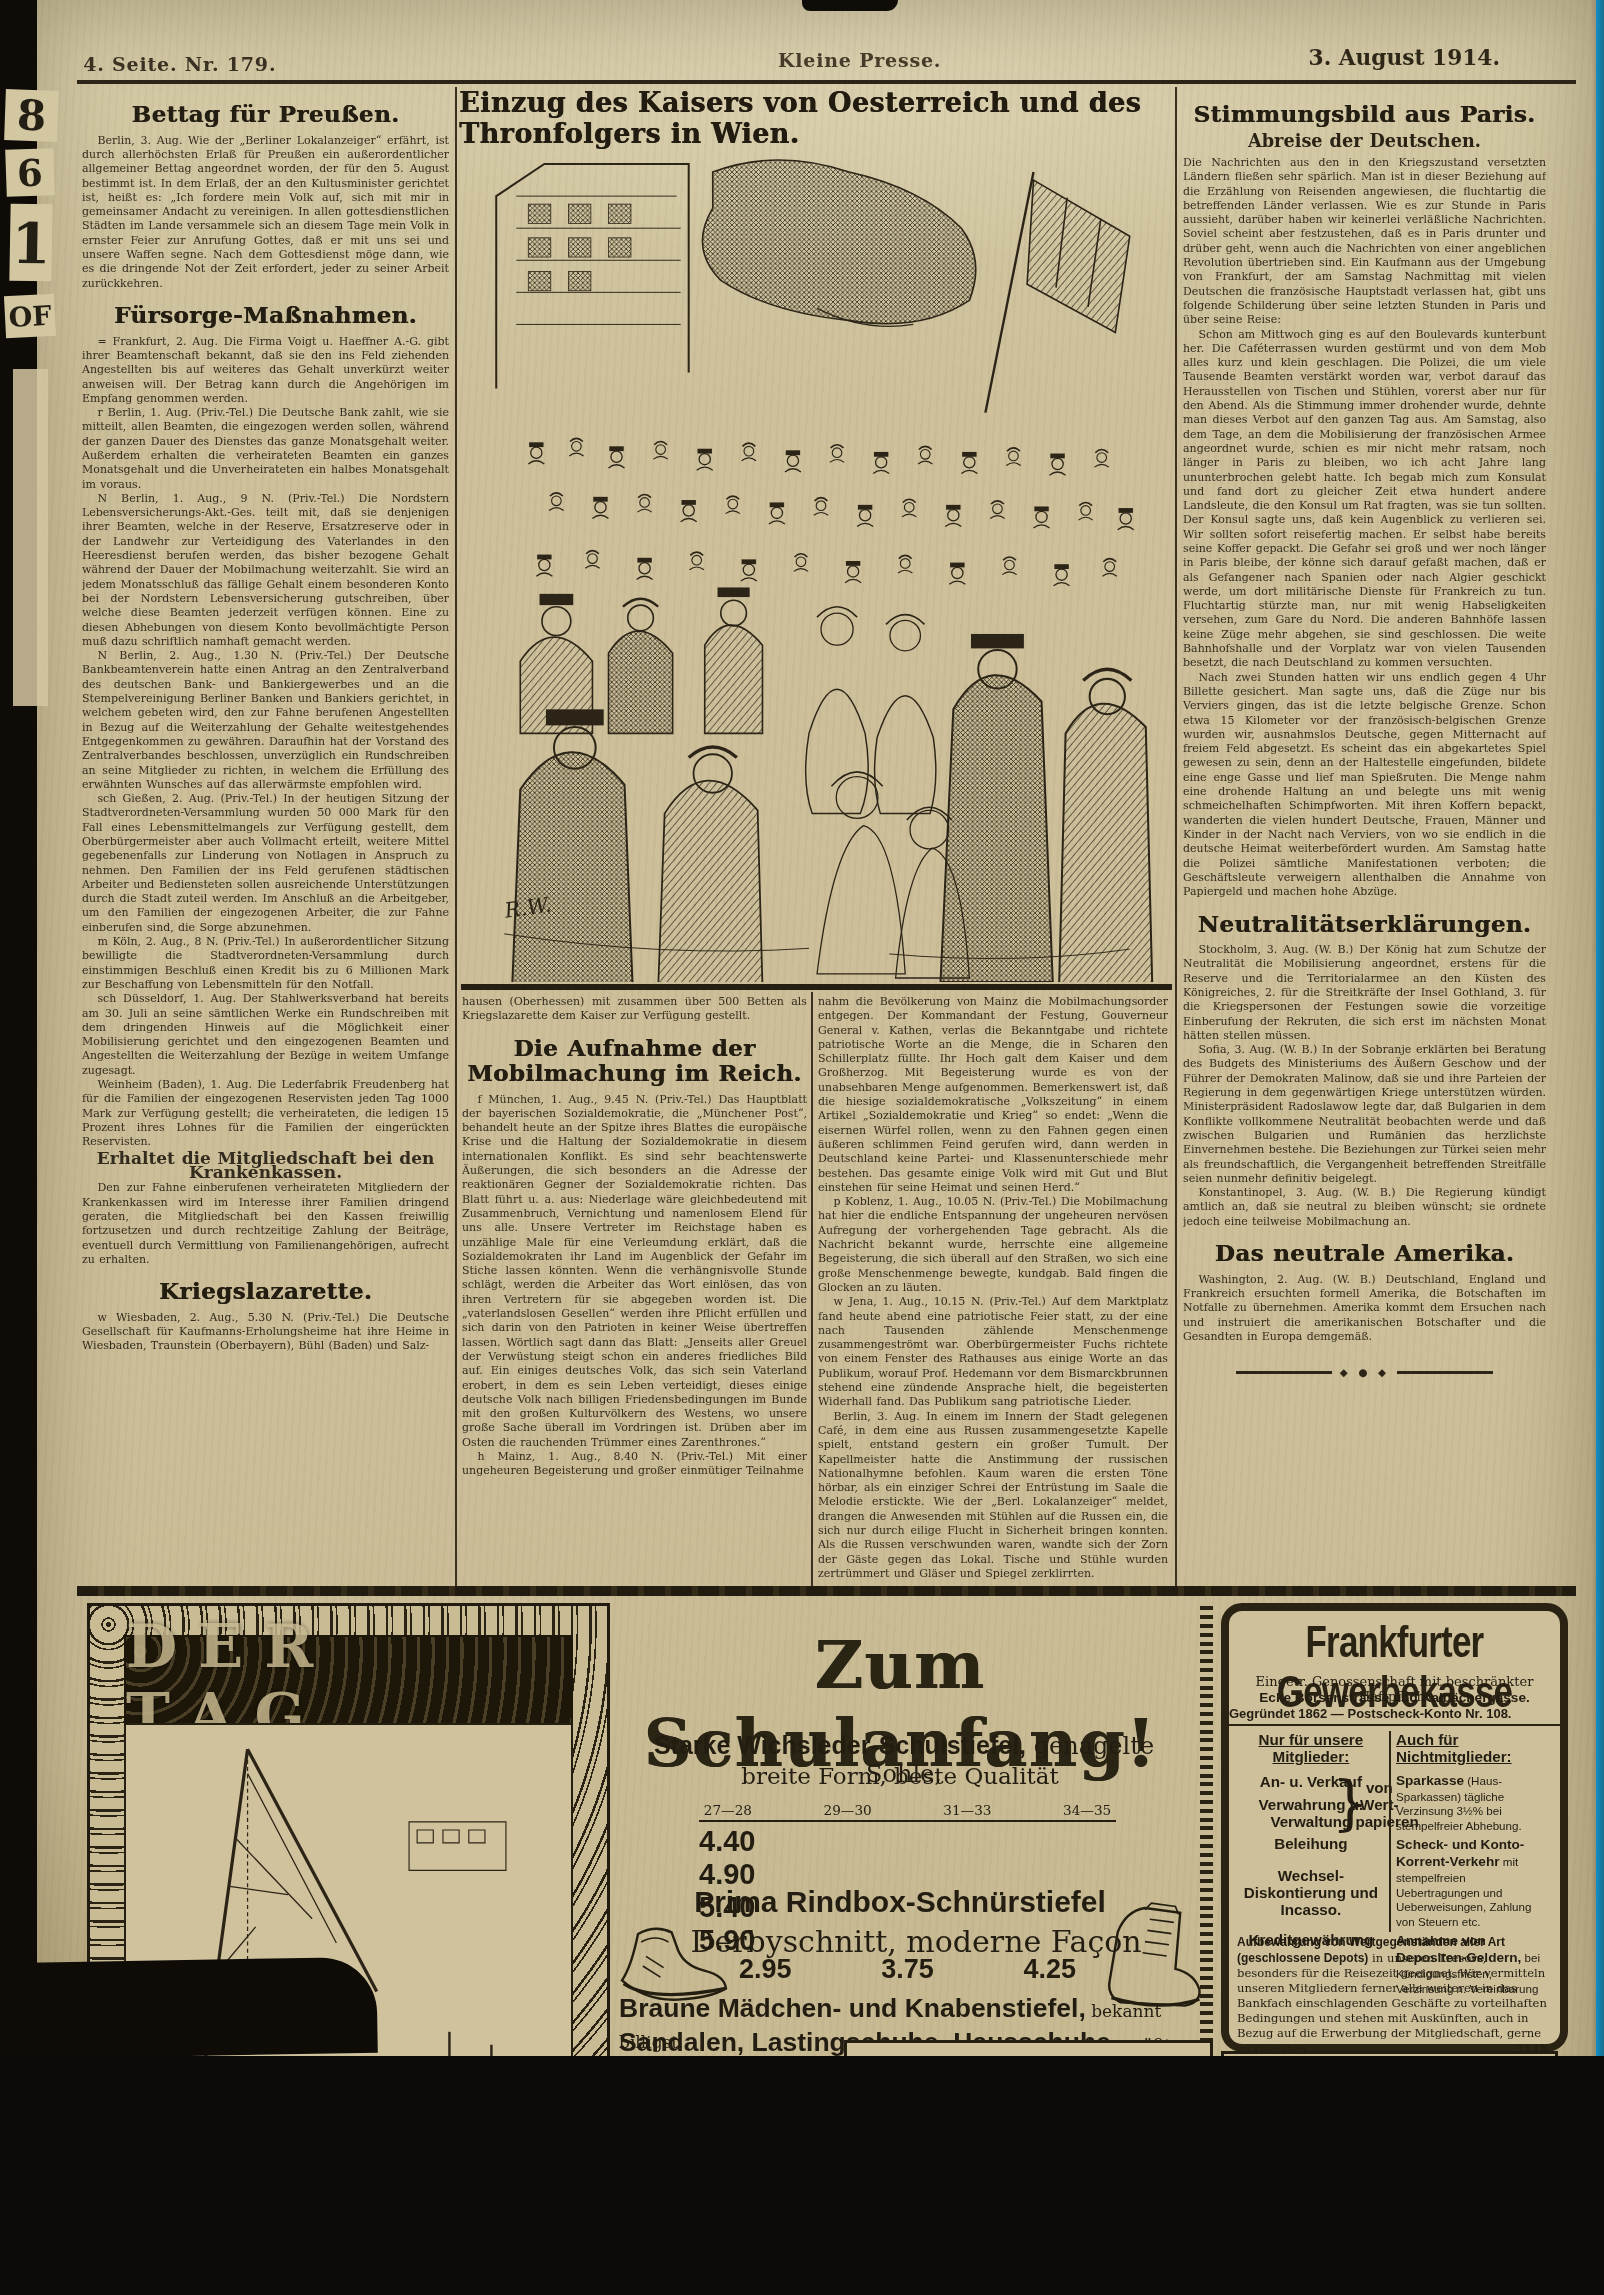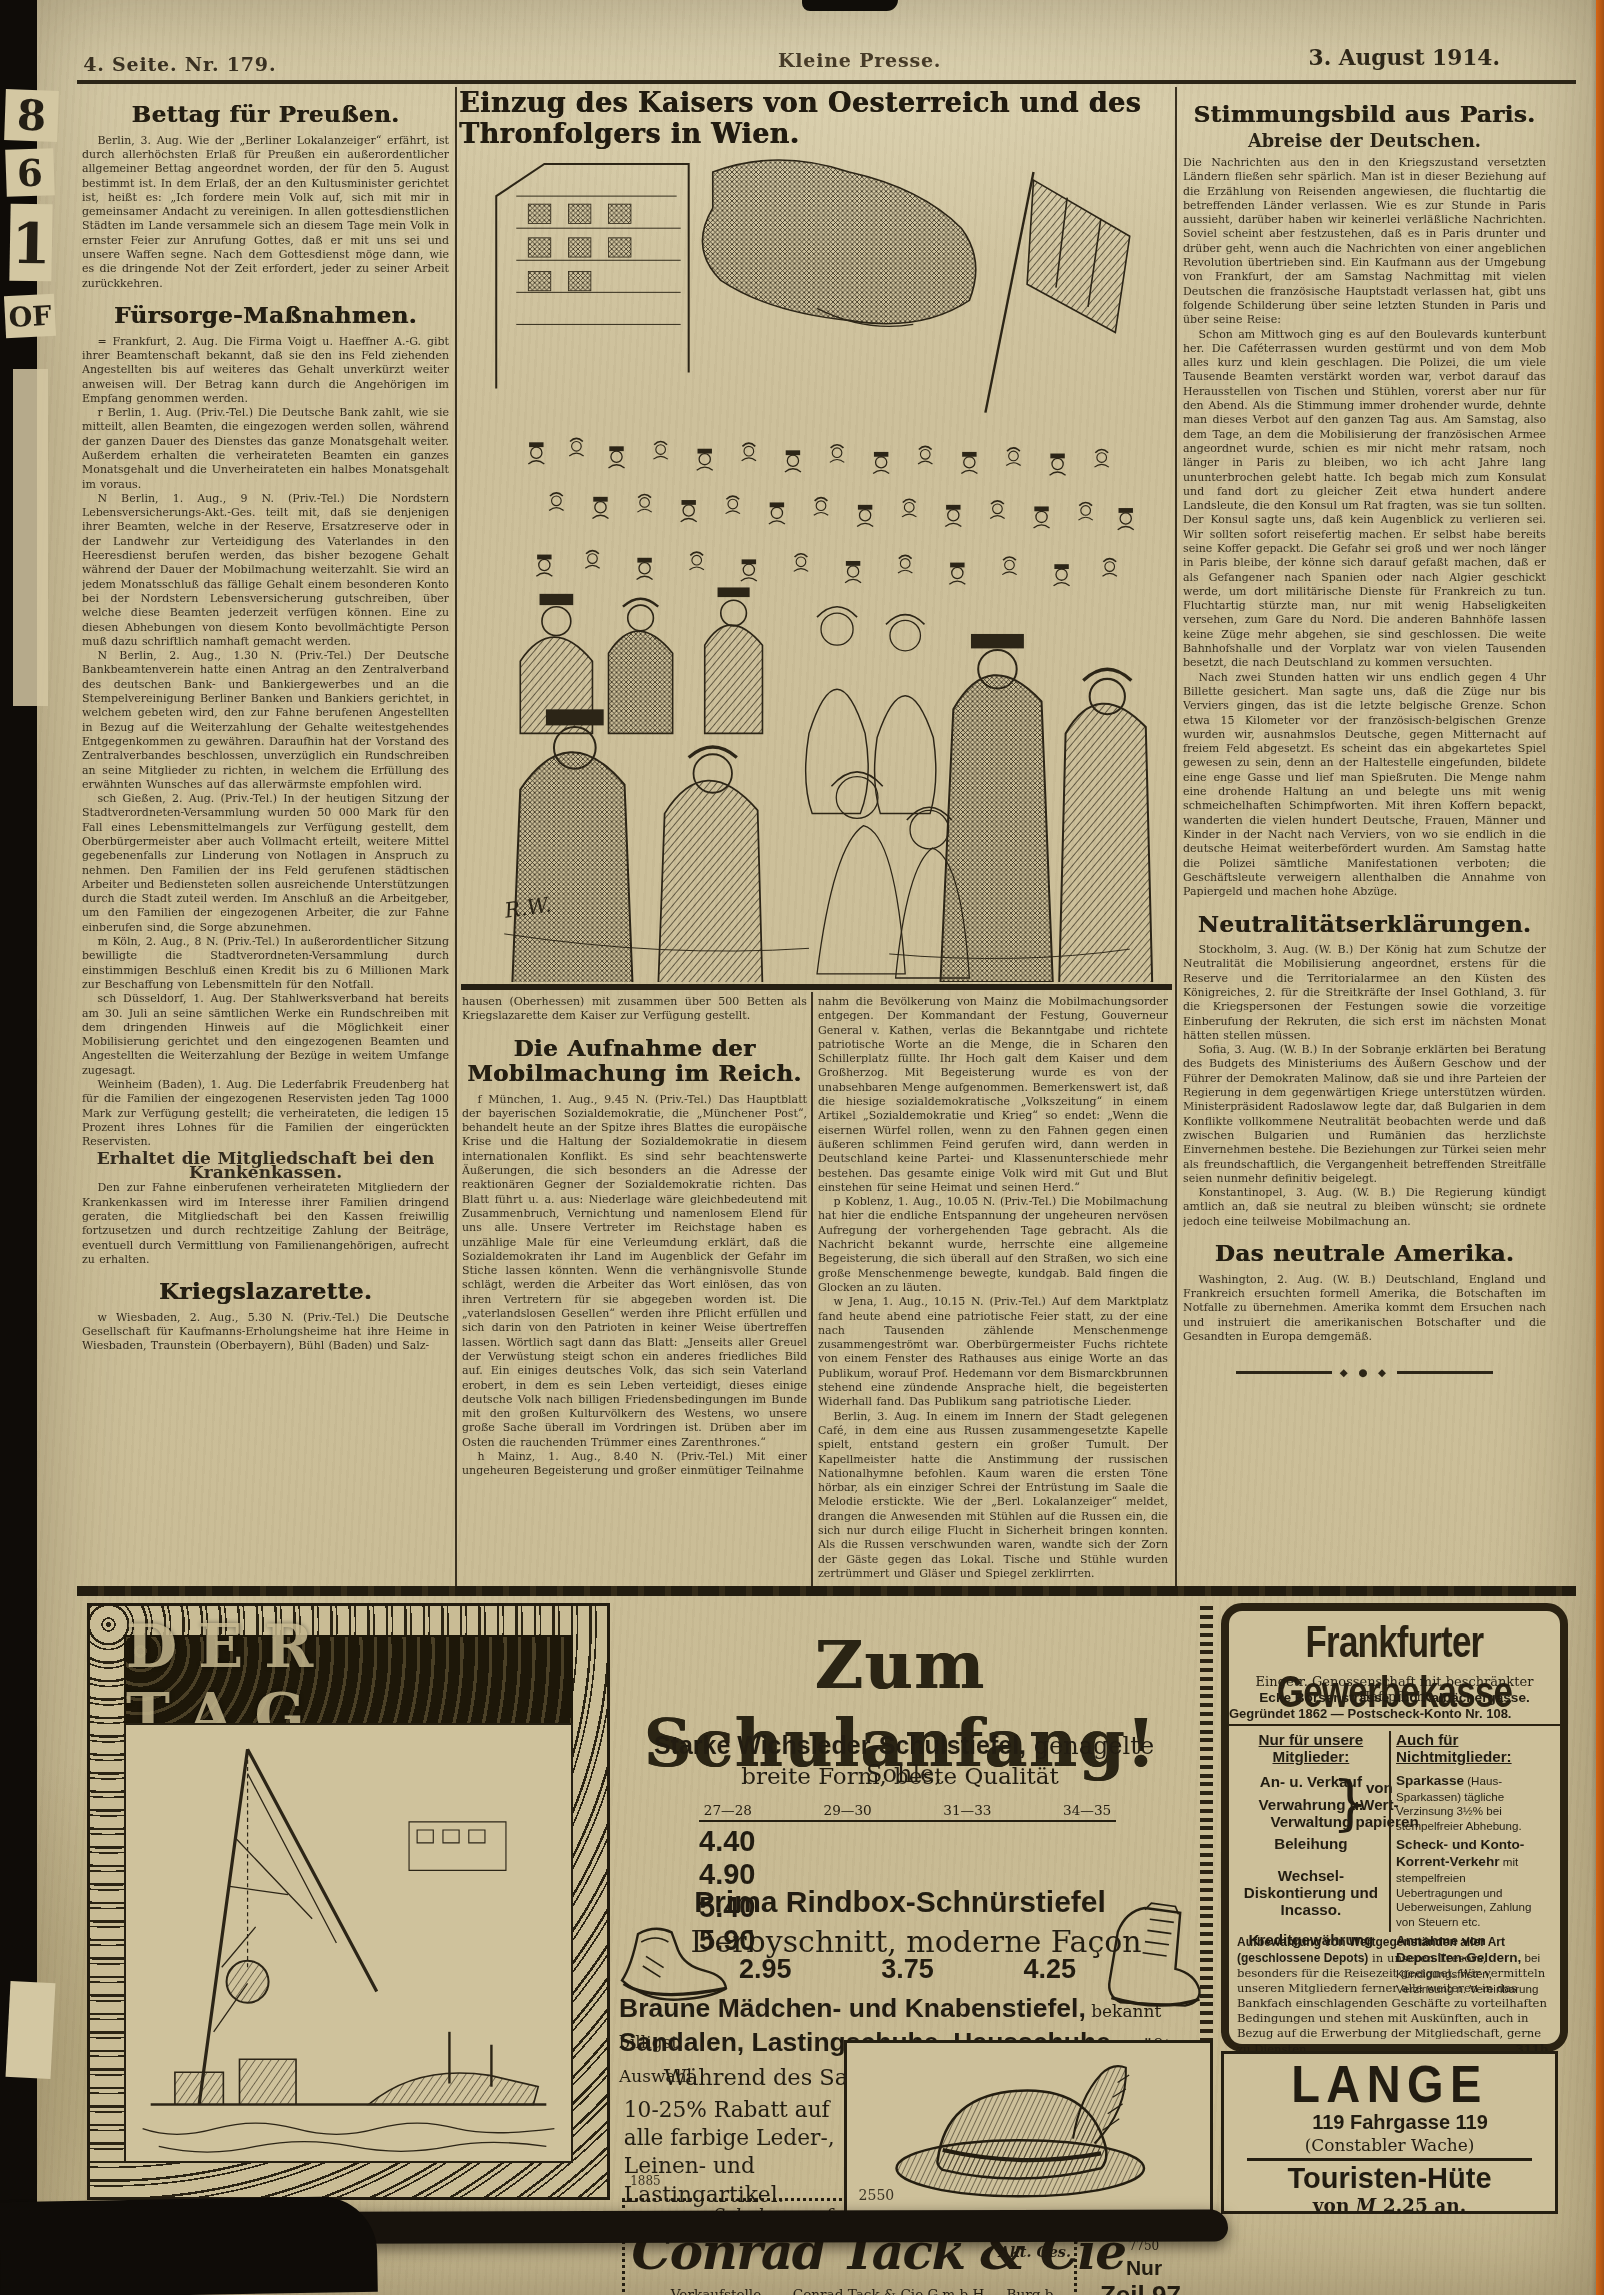--- a/index.html
+++ b/index.html
@@ -1,16 +1,16 @@
 <!DOCTYPE html>
 <html style="font-size:13px"><head>
 <meta charset="utf-8">
 <style>
   html,body{margin:0;padding:0;background:#0d0b08;}
-  #stage{position:relative;width:1605px;height:2295px;overflow:hidden;background:#f97316;
+  #stage{position:relative;width:1605px;height:2056px;overflow:hidden;background:#0ea5e9;
          font-family:"DejaVu Serif",serif;color:#31291c;}
   
   #paper{position:absolute;left:27px;top:0;width:1569px;height:2295px;
     background:
       radial-gradient(963px 401px at 55% 1%, #ddd3b2 0%, rgba(0,0,0,0) 60%),
       radial-gradient(722px 562px at 8% 90%, #b3a57c 0%, rgba(0,0,0,0) 55%),
       radial-gradient(1123px 722px at 90% 50%, #cdc09a 0%, rgba(0,0,0,0) 70%),
       linear-gradient(180deg,#d6cba8 0%,#cdc09b 18%,#cbbe98 60%,#c6b890 100%);
     box-shadow:inset 0 0 96px rgba(60,45,20,.35);}
   #paper:after{content:"";position:absolute;inset:0;pointer-events:none;

